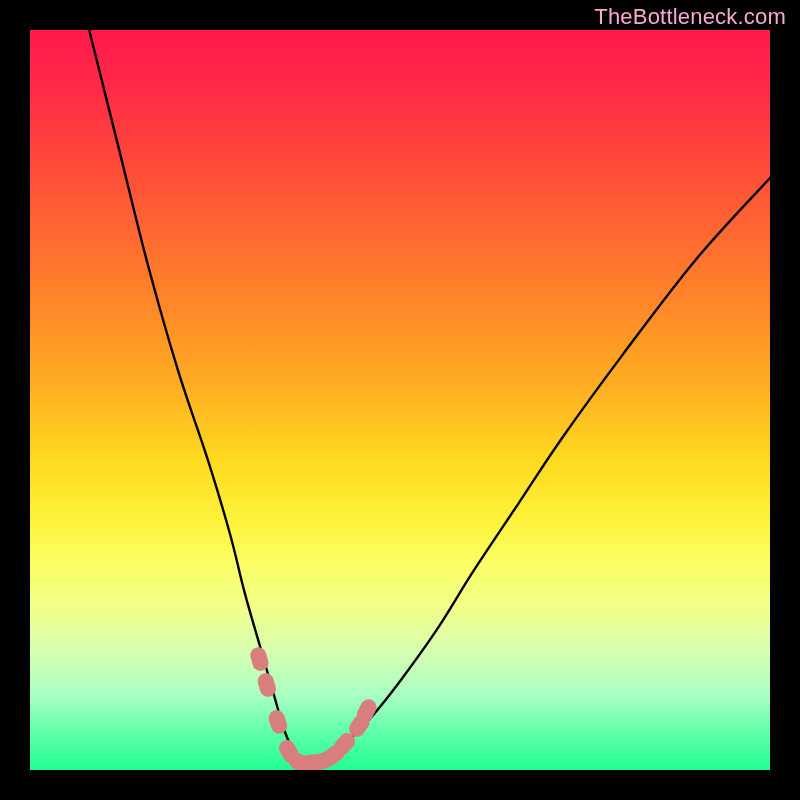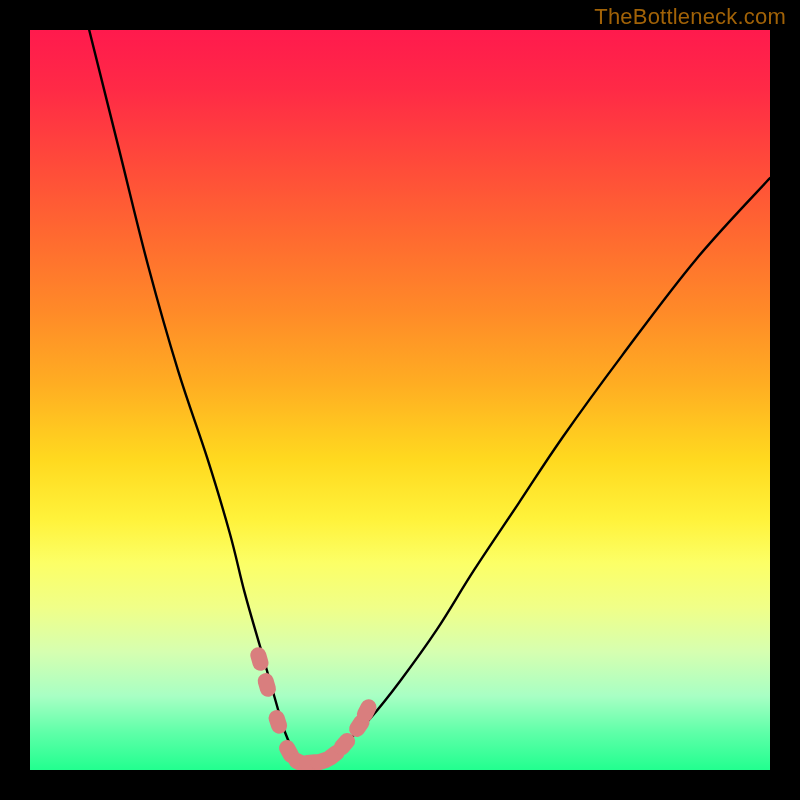--- a/index.html
+++ b/index.html
@@ -38,21 +38,21 @@
       #f0ff88 78%,
       #d6ffb0 84%,
       #a8ffc4 90%,
       #5effa8 95%,
       #22ff8f 100%);
   }
   .watermark {
     position: absolute;
     top: 4px;
     right: 14px;
-    color: #a16207;
+    color: #f9a8d4;
     font-size: 22px;
     font-weight: 500;
     letter-spacing: 0.2px;
     z-index: 20;
   }
   svg.curve {
     position: absolute;
     left: 0;
     top: 0;
     width: 740px;

